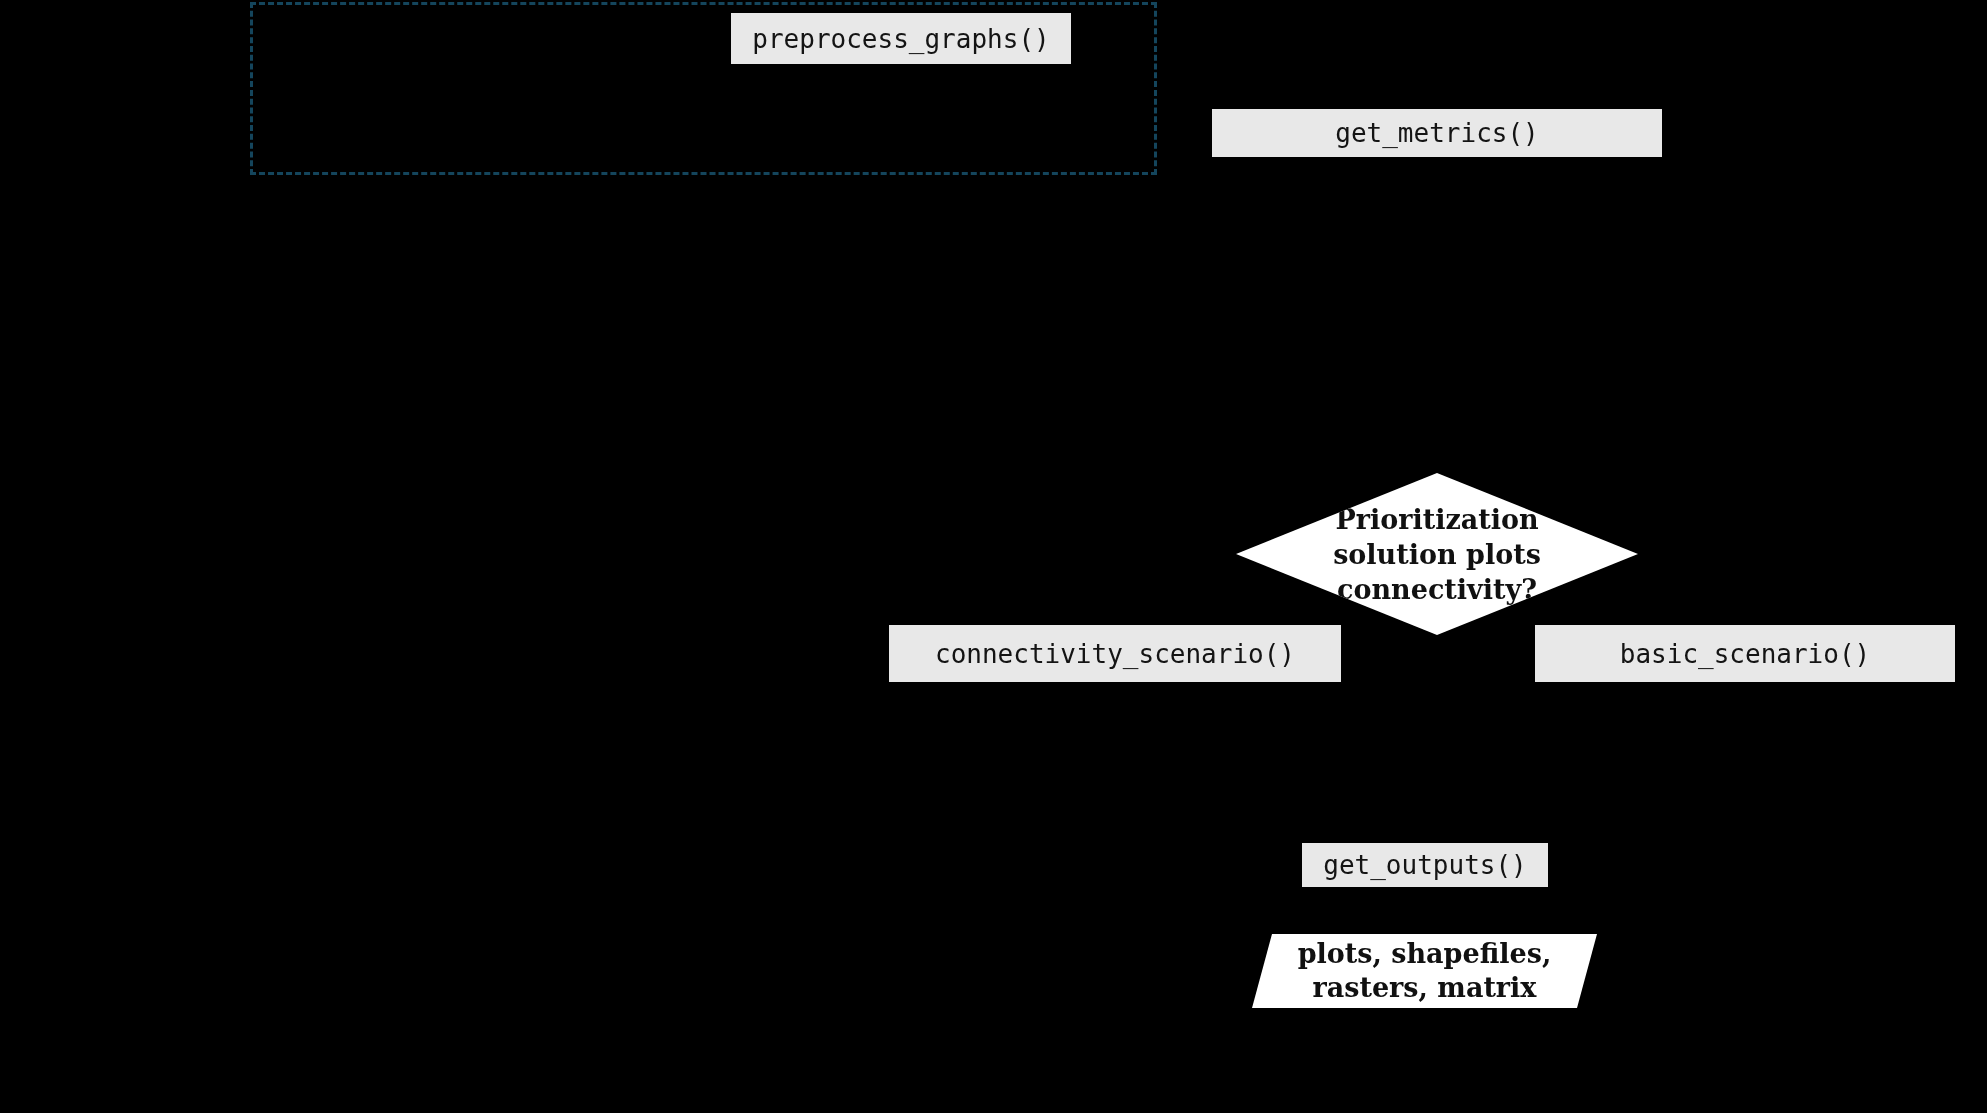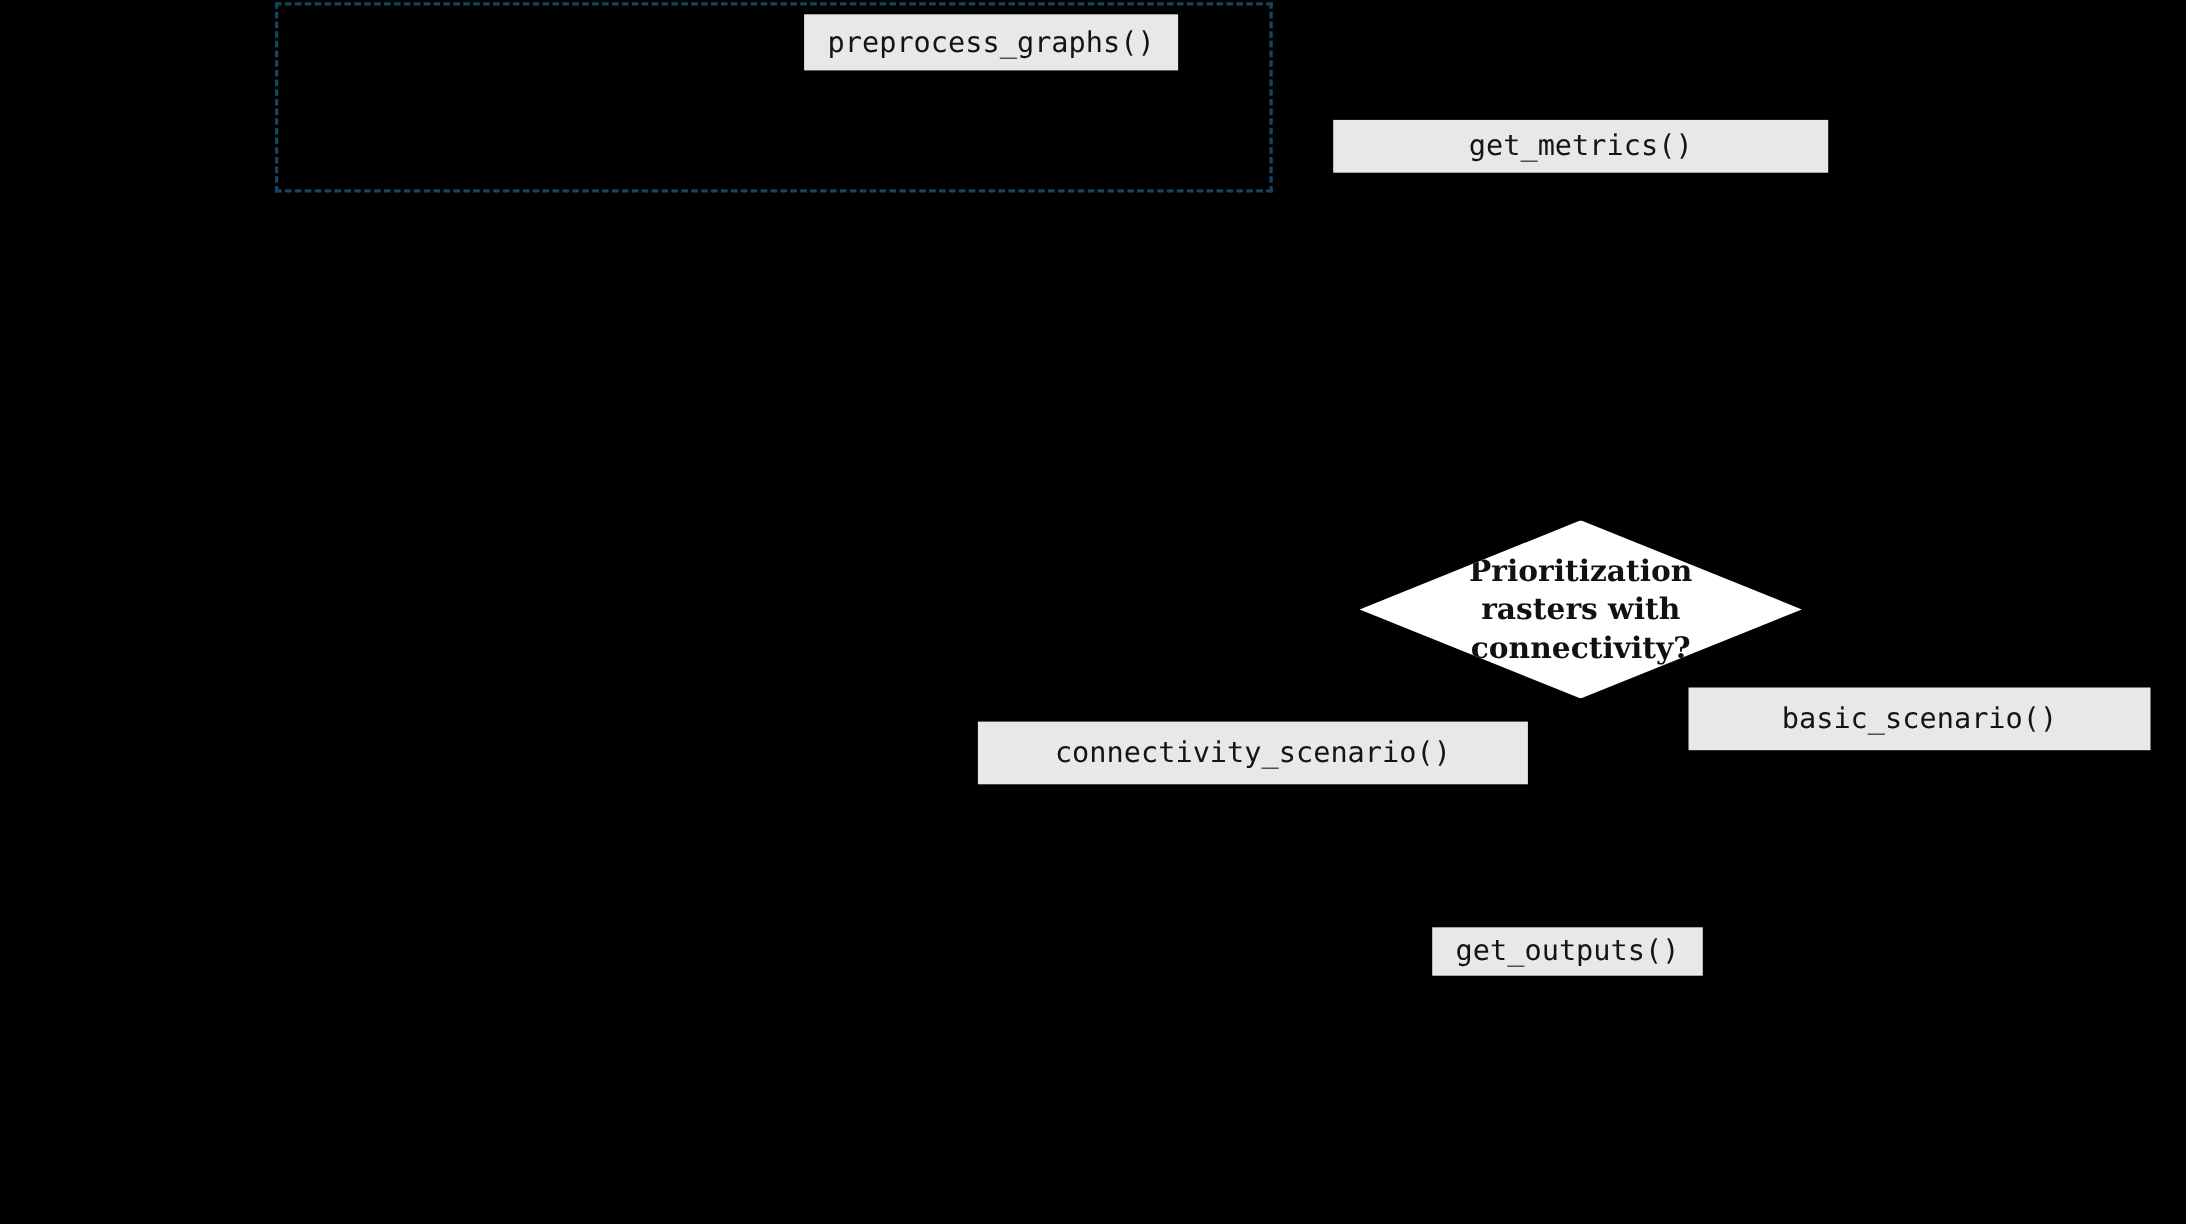--- a/index.html
+++ b/index.html
@@ -29,21 +29,21 @@
     color: #141414;
     font-family: "DejaVu Sans Mono", "Liberation Mono", monospace;
     font-size: 26px;
     display: flex;
     align-items: center;
     justify-content: center;
     white-space: nowrap;
   }
   .fn-preprocess { left: 731px;  top: 13px;  width: 340px; height: 51px; }
   .fn-metrics    { left: 1212px; top: 109px; width: 450px; height: 48px; }
-  .fn-connect    { left: 889px;  top: 625px; width: 500px; height: 57px; margin-top: 31px; }
+  .fn-connect    { left: 889px;  top: 625px; width: 452px; height: 57px; }
   .fn-basic      { left: 1535px; top: 625px; width: 420px; height: 57px; }
   .fn-outputs    { left: 1302px; top: 843px; width: 246px; height: 44px; }
   .diamond {
     position: absolute;
     left: 1236px;
     top: 473px;
     width: 402px;
     height: 162px;
     background: #ffffff;
     clip-path: polygon(50% 0, 100% 50%, 50% 100%, 0 50%);
@@ -83,24 +83,28 @@
 <div class="canvas">
 
   <div class="group-outline"></div>
 
   <div class="fn-box fn-preprocess">preprocess_graphs()</div>
 
   <div class="fn-box fn-metrics">get_metrics()</div>
 
   <div class="diamond">
     <div class="shape-line">Prioritization</div>
-    <div class="shape-line">rasters with</div>
+    <div class="shape-line">solution plots</div>
     <div class="shape-line">connectivity?</div>
   </div>
 
   <div class="fn-box fn-connect">connectivity_scenario()</div>
 
   <div class="fn-box fn-basic">basic_scenario()</div>
 
   <div class="fn-box fn-outputs">get_outputs()</div>
 
+  <div class="parallelogram">
+    <div class="shape-line">plots, shapefiles,</div>
+    <div class="shape-line">rasters, matrix</div>
+  </div>
 
 </div>
 
 </body></html>

